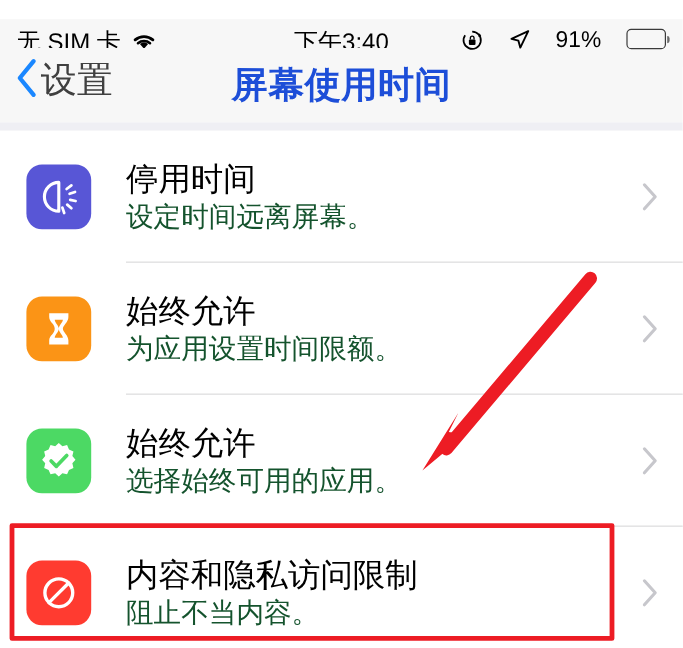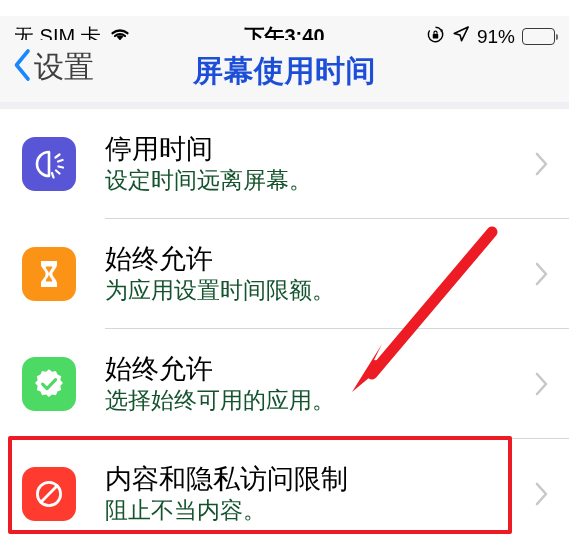--- a/index.html
+++ b/index.html
@@ -43,34 +43,33 @@
   }
   .status-center {
     position: absolute;
     left: 0; right: 0;
     text-align: center;
     pointer-events: none;
   }
   .status-right {
     margin-left: auto;
     display: flex;
-    align-items: center;
-    gap: 7px;
+    gap: 21px;
     position: relative;
     z-index: 2;
   }
   .sb-text {
     font-size: 20px;
     font-weight: 400;
     letter-spacing: 0px;
     line-height: 1;
   }
   .sb-time {
     font-size: 20px;
-    font-weight: 700;
+    font-weight: 400;
     line-height: 1;
   }
   .sb-batt-pct {
     font-size: 19px;
     font-weight: 400;
     line-height: 1;
   }
   .battery {
     width: 33px;
     height: 17px;

